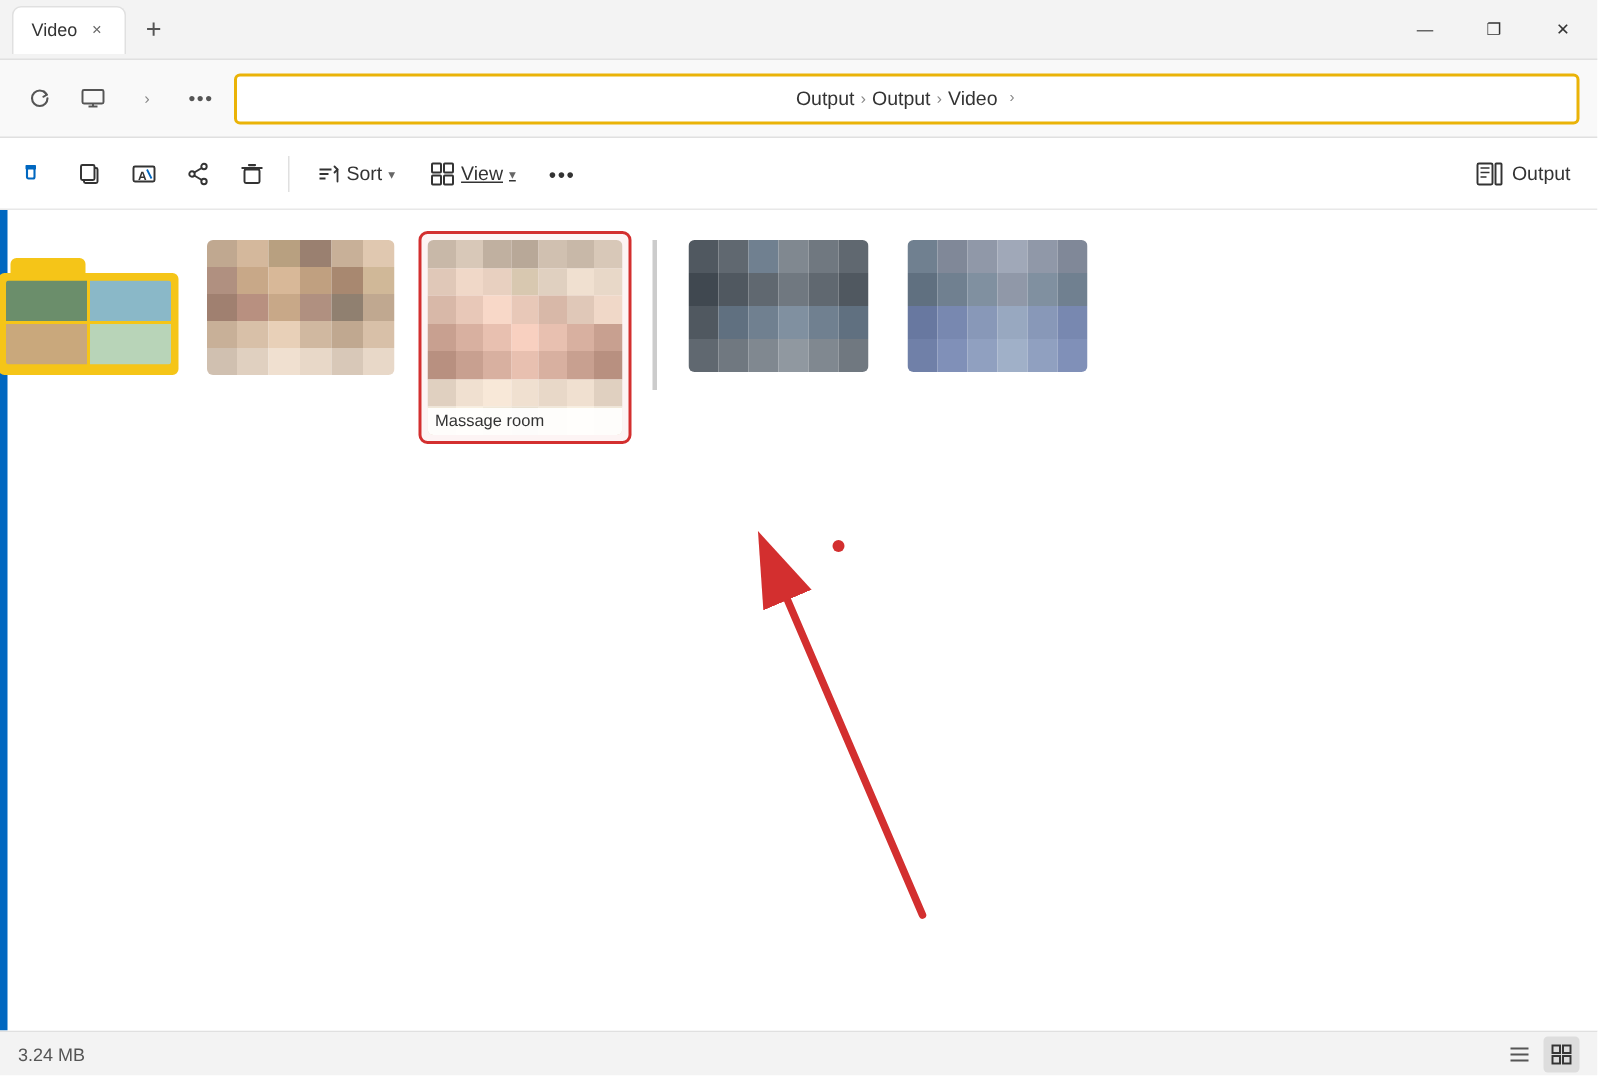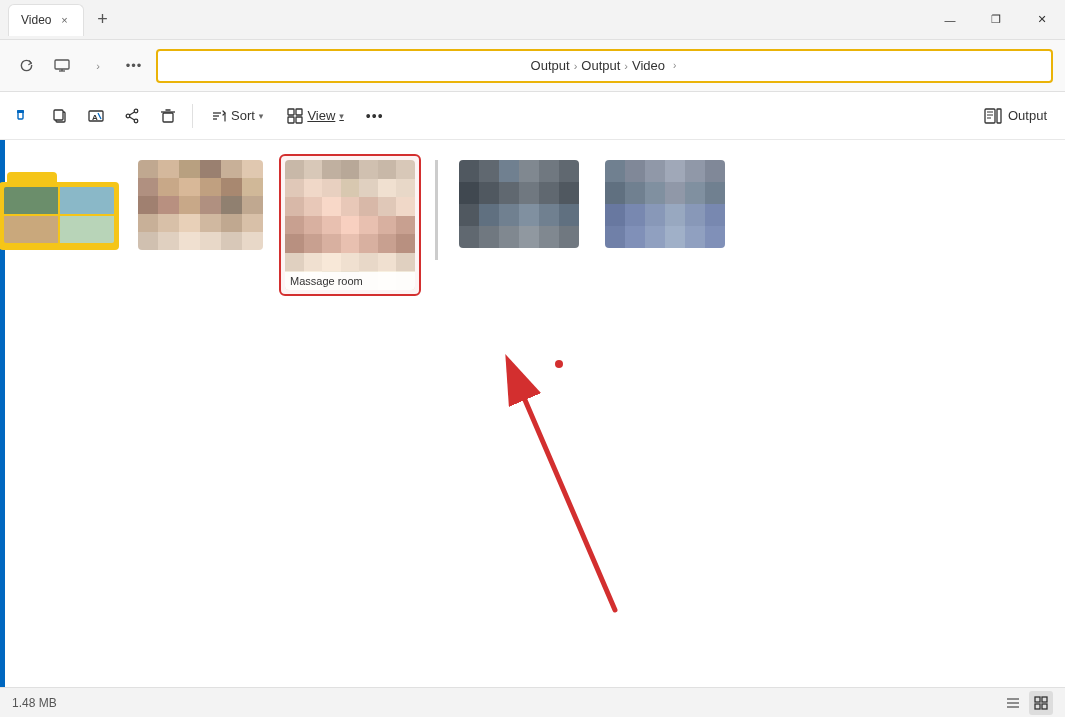--- a/index.html
+++ b/index.html
@@ -578,21 +578,21 @@
         </marker>
       </defs>
       <line x1="170" y1="270" x2="80" y2="60" stroke="#d32f2f" stroke-width="5" marker-end="url(#arrowhead)" stroke-linecap="round"></line>
     </svg>
 
   </div>
 </div>
 
 <div class="status-bar">
   <div>
-    <span>1.48 MB</span>
+    <span>3.24 MB</span>
   </div>
   <div class="status-right">
     <div class="view-toggle-btn">
       <svg width="14" height="14" viewBox="0 0 14 14">
         <line x1="1" y1="3" x2="13" y2="3" stroke="#555" stroke-width="1.3"></line>
         <line x1="1" y1="7" x2="13" y2="7" stroke="#555" stroke-width="1.3"></line>
         <line x1="1" y1="11" x2="13" y2="11" stroke="#555" stroke-width="1.3"></line>
       </svg>
     </div>
     <div class="view-toggle-btn active">

